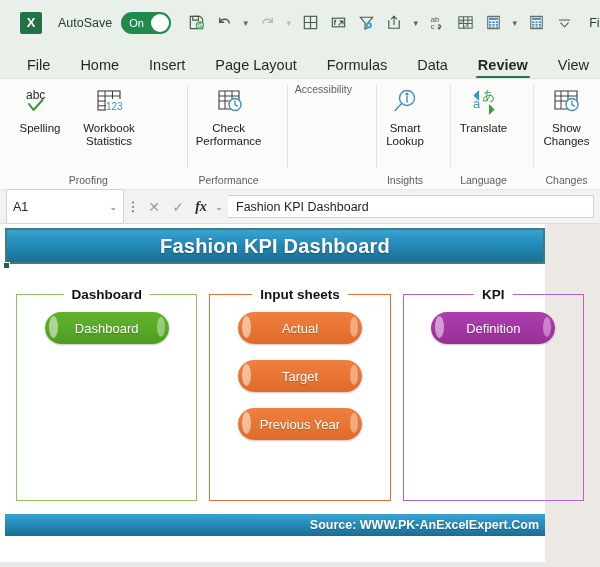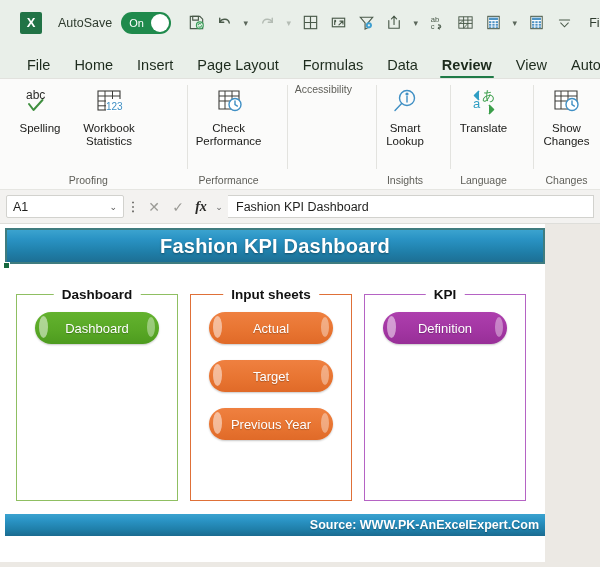--- a/index.html
+++ b/index.html
@@ -99,21 +99,21 @@
   .ico { display: block; }
 
   
   .tabs {
     height: 33px;
     background: #e9efe9;
     display: flex;
     align-items: flex-end;
     padding-left: 16px;
     box-sizing: border-box;
-    gap: 2px;
+    gap: 8px;
   }
   .tab {
     font-size: 14.5px;
     color: #1d2b1d;
     padding: 0 11px 5px 11px;
     position: relative;
     white-space: nowrap;
   }
   .tab.active {
     font-weight: bold;
@@ -191,21 +191,21 @@
     background: #f3f2f0;
     display: flex;
     align-items: center;
     padding: 0 6px;
     box-sizing: border-box;
     border-top: 1px solid #e6e6e2;
     border-bottom: 1px solid #dededa;
   }
   .namebox {
     width: 118px;
-    height: 23px;
+    height: 35px;
     background: #fff;
     border: 1px solid #d2d2ce;
     border-radius: 2px;
     display: flex;
     align-items: center;
     padding: 0 6px;
     box-sizing: border-box;
     font-size: 12.5px;
     color: #1f1f1d;
     justify-content: space-between;
@@ -311,21 +311,21 @@
     color: #ffffff;
     font-size: 12.5px;
     font-weight: bold;
     text-shadow: 0 1px 1px rgba(0,0,0,0.3);
   }
 
   
   .panels {
     position: absolute;
     left: 16px; top: 62px;
-    width: 510px;
+    width: 568px;
     height: 215px;
     display: flex;
     gap: 12px;
   }
   .panel {
     position: relative;
     flex: 1;
     box-sizing: border-box;
   }
   .panel-frame {

